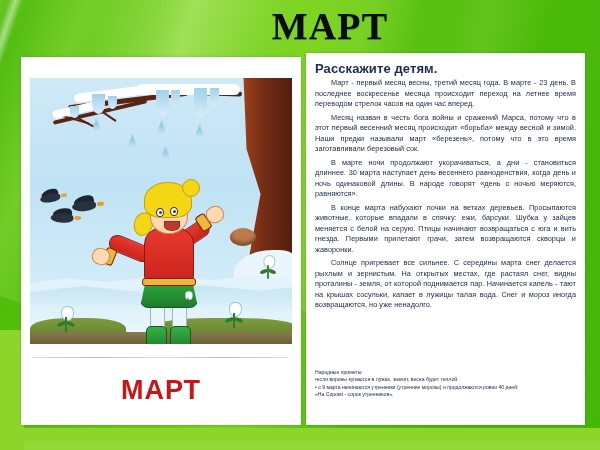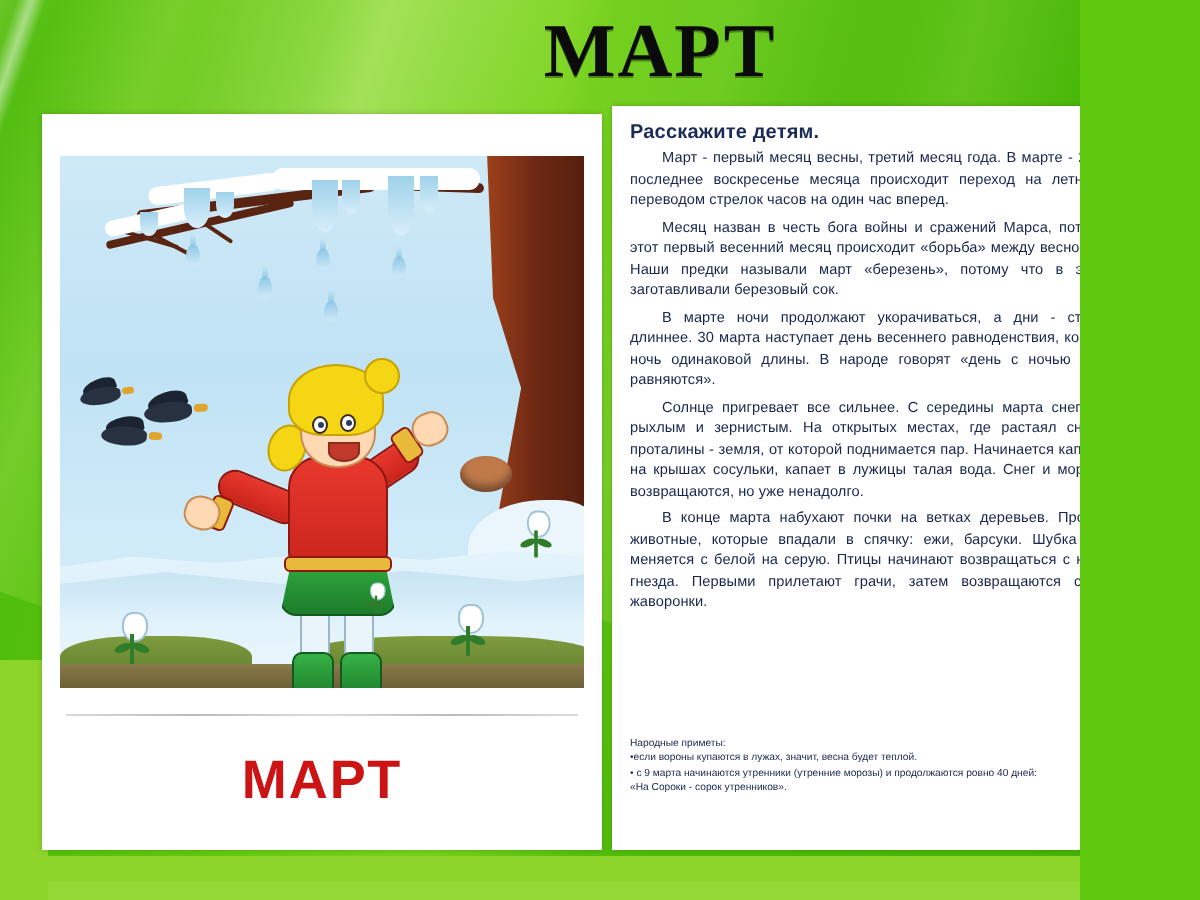--- a/index.html
+++ b/index.html
@@ -1,21 +1,21 @@
 <!DOCTYPE html>
 <html><head>
 <meta charset="utf-8">
 <style>
   html,body{margin:0;padding:0;}
   body{
     width:600px;height:450px;overflow:hidden;
     font-family:"Liberation Sans",sans-serif;
     background:#5ec70e;
   }
-  .slide{position:relative;width:540px;height:450px;overflow:hidden;}
+  .slide{position:relative;width:600px;height:450px;overflow:hidden;}
 
   
   .bg{position:absolute;inset:0;background:#52c10c;}
   .bg-grad{position:absolute;inset:0;
     background:linear-gradient(100deg,#49b80a 0%,#61c90f 28%,#78d31c 46%,#4fbd0b 62%,#45b508 100%);}
   .streak{position:absolute;transform-origin:top left;opacity:.55;}
   .s1{left:-40px;top:-120px;width:110px;height:420px;transform:rotate(22deg);
       background:linear-gradient(90deg,rgba(255,255,255,0) 0%,rgba(214,245,130,.75) 55%,rgba(255,255,255,0) 100%);}
   .s2{left:60px;top:-140px;width:150px;height:430px;transform:rotate(20deg);
       background:linear-gradient(90deg,rgba(255,255,255,0) 0%,rgba(200,240,110,.55) 50%,rgba(255,255,255,0) 100%);}
@@ -166,21 +166,21 @@
   .sd4{right:16px;bottom:64px;transform:scale(.9);}
 
   
   .card-right{
     position:absolute;left:306px;top:53px;width:279px;height:372px;
     background:#ffffff;box-shadow:0 0 3px rgba(0,0,0,.18);
     padding:8px 9px 0 9px;box-sizing:border-box;
   }
   .lead{
     font-family:"Liberation Sans",sans-serif;
-    font-size:10px;font-weight:bold;color:#1b2b57;
+    font-size:13px;font-weight:bold;color:#1b2b57;
     margin:0 0 2px 0;letter-spacing:.1px;
   }
   .para{
     font-family:"Liberation Sans",sans-serif;
     font-size:7.3px;line-height:1.44;color:#18264d;
     text-align:justify;margin:0 0 3px 0;text-indent:16px;
     letter-spacing:.05px;
   }
   .omens{position:absolute;left:9px;bottom:26px;width:262px;}
   .omens-title{font-size:5.1px;color:#18264d;margin:0 0 1px 0;font-weight:normal;}
@@ -317,22 +317,22 @@
 
     <div class="divider"></div>
     <div class="caption">МАРТ</div>
   </div>
 
   <div class="card-right">
     <p class="lead">Расскажите детям.</p>
     <p class="para">Март - первый месяц весны, третий месяц года. В марте - 23 день. В последнее воскресенье месяца происходит переход на летнее время переводом стрелок часов на один час вперед.</p>
     <p class="para">Месяц назван в честь бога войны и сражений Марса, потому что в этот первый весенний месяц происходит «борьба» между весной и зимой. Наши предки называли март «березень», потому что в это время заготавливали березовый сок.</p>
     <p class="para">В марте ночи продолжают укорачиваться, а дни - становиться длиннее. 30 марта наступает день весеннего равноденствия, когда день и ночь одинаковой длины. В народе говорят «день с ночью меряются, равняются».</p>
+    <p class="para">В конце марта набухают почки на ветках деревьев. Просыпаются животные, которые впадали в спячку: ежи, барсуки. Шубка у зайцев меняется с белой на серую. Птицы начинают возвращаться с юга и вить гнезда. Первыми прилетают грачи, затем возвращаются скворцы и жаворонки.</p>
     <p class="para">Солнце пригревает все сильнее. С середины марта снег делается рыхлым и зернистым. На открытых местах, где растаял снег, видны проталины - земля, от которой поднимается пар. Начинается капель - тают на крышах сосульки, капает в лужицы талая вода. Снег и мороз иногда возвращаются, но уже ненадолго.</p>
-    <p class="para">В конце марта набухают почки на ветках деревьев. Просыпаются животные, которые впадали в спячку: ежи, барсуки. Шубка у зайцев меняется с белой на серую. Птицы начинают возвращаться с юга и вить гнезда. Первыми прилетают грачи, затем возвращаются скворцы и жаворонки.</p>
 
     <div class="omens">
       <p class="omens-title">Народные приметы:</p>
       <p class="omen">•если вороны купаются в лужах, значит, весна будет теплой.</p>
       <p class="omen">• с 9 марта начинаются утренники (утренние морозы) и продолжаются ровно 40 дней:</p>
       <p class="omen">«На Сороки - сорок утренников».</p>
     </div>
   </div>
 
 </div>

